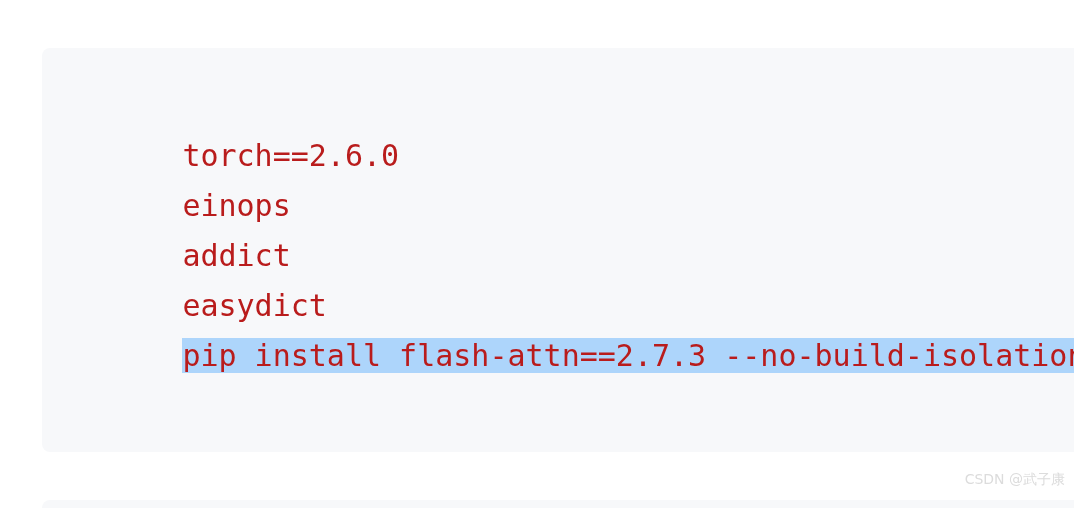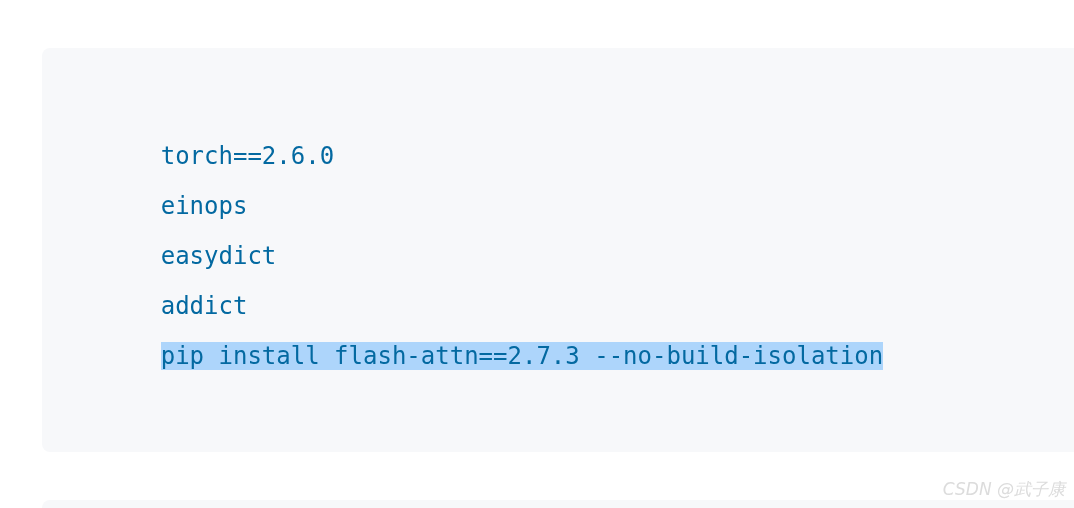--- a/index.html
+++ b/index.html
@@ -34,22 +34,22 @@
     right: 0;
     padding-top: 33px;
   }
 
   .code-line {
     position: relative;
     height: 50px;
     line-height: 50px;
     padding-left: 32px;
     font-family: "DejaVu Sans Mono", monospace;
-    font-size: 24px;
-    color: #0369a1;
+    font-size: 30px;
+    color: #b91c1c;
     white-space: pre;
     letter-spacing: 0;
   }
 
   .code-line .code-text {
     display: inline;
     padding: 0;
   }
 
   
@@ -66,52 +66,51 @@
     right: 0;
     height: 8px;
     background: #f7f8fa;
     border-radius: 8px 0 0 0;
   }
 
   
   .watermark {
     position: absolute;
     right: 9px;
-    top: 478px;
+    top: 468px;
     font-family: "DejaVu Sans", sans-serif;
-    font-size: 17px;
+    font-size: 14px;
     line-height: 22px;
     color: #dcdcdc;
     white-space: pre;
     user-select: none;
-    font-style: italic;
   }
 </style>
 </head>
 <body>
 
 <div class="code-block">
   <div class="code-lines">
 
     <div class="code-line">
       <span class="code-text">torch==2.6.0</span>
     </div>
 
 
 
     <div class="code-line">
       <span class="code-text">einops</span>
     </div>
 
     <div class="code-line">
-      <span class="code-text">easydict</span>
+      <span class="code-text">addict</span>
     </div>
 
     <div class="code-line">
-      <span class="code-text">addict</span>
+      <span class="code-text">easydict</span>
     </div>
 
     <div class="code-line is-highlighted">
       <span class="code-text">pip install flash-attn==2.7.3 --no-build-isolation</span>
     </div>
 
   </div>
 </div>
 
 <div class="code-block-next"></div>

